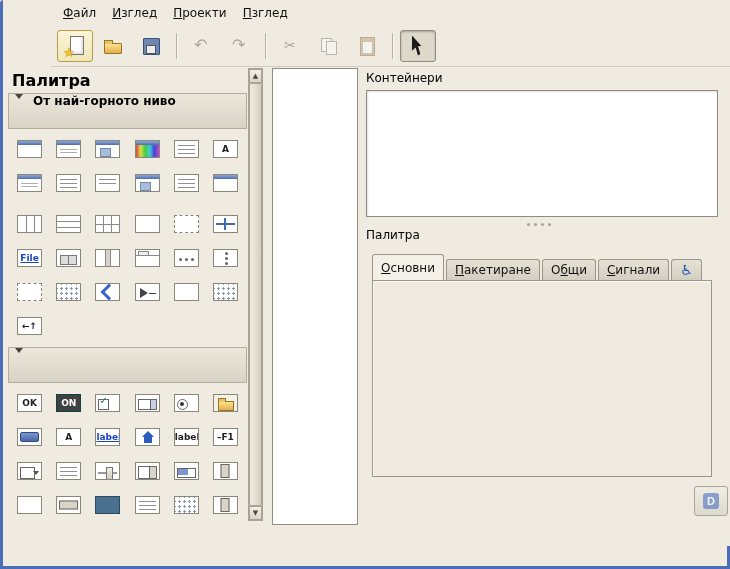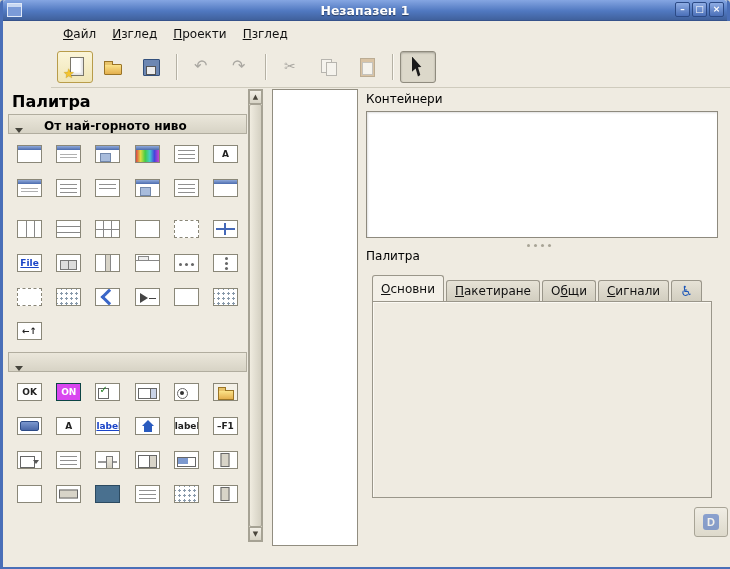--- a/index.html
+++ b/index.html
@@ -46,21 +46,21 @@
   .i-cut::before{content:"✂";position:absolute;left:4px;top:2px;font-size:14px;color:#444;}
   .i-copy::before{content:"";position:absolute;left:3px;top:3px;width:9px;height:12px;background:#fff;border:1px solid #666;}
   .i-copy::after{content:"";position:absolute;left:8px;top:6px;width:9px;height:12px;background:#fff;border:1px solid #666;}
   .i-paste::before{content:"";position:absolute;left:4px;top:2px;width:13px;height:17px;background:#b98a4a;border:1px solid #6e4f20;}
   .i-paste::after{content:"";position:absolute;left:6px;top:6px;width:9px;height:11px;background:#fff;border:1px solid #888;}
   .i-pointer::before{content:"";position:absolute;left:5px;top:1px;width:13px;height:20px;background:#1a1a1a;
     clip-path:polygon(0 0,0 76%,28% 60%,46% 100%,64% 92%,46% 54%,72% 52%);}
   
   .palette-label{position:absolute;left:9px;top:71px;font-size:16px;color:#000;font-weight:bold;}
   .palette{position:absolute;left:5px;top:93px;width:239px;height:428px;overflow:hidden;}
-  .pal-header{height:20px;display:flex;align-items:flex-end;gap:21px;padding:0 6px;box-sizing:border-box;
+  .pal-header{height:36px;display:flex;align-items:flex-start;gap:10px;padding:0 6px;box-sizing:border-box;
     background:linear-gradient(#ebe7db,#d7d3c5);border:1px solid #b1ad9f;font-weight:bold;font-size:12px;}
   .expander{width:0;height:0;border-left:4px solid transparent;border-right:4px solid transparent;border-top:5px solid #45443c;}
   .pal-grid{display:grid;grid-template-columns:repeat(6,1fr);row-gap:8px;padding:7px 2px 8px;}
   .pal-icon{width:31px;height:26px;margin:auto;display:flex;align-items:center;justify-content:center;}
   .mini{width:25px;height:18px;box-sizing:border-box;background:#fff;border:1px solid #8a8778;position:relative;
     overflow:hidden;text-align:center;}
   .mtext{display:block;font-size:9px;font-weight:bold;line-height:16px;color:#222;letter-spacing:0;}
   .k-text-link .mtext{color:#1a44c8;text-decoration:underline;}
   .k-house .mtext{color:#2a5bbf;}
   .k-win::before,.k-win2::before,.k-winimg::before,.k-color::before{content:"";position:absolute;left:0;right:0;top:0;height:4px;
@@ -87,21 +87,21 @@
   .k-dots-h::after{content:"";position:absolute;left:4px;top:8px;width:3px;height:3px;border-radius:50%;background:#666;
     box-shadow:6px 0 0 #666,12px 0 0 #666;}
   .k-dots-v::after{content:"";position:absolute;left:11px;top:2px;width:3px;height:3px;border-radius:50%;background:#666;
     box-shadow:0 5px 0 #666,0 10px 0 #666;}
   .k-dotgrid{background-image:radial-gradient(#8899aa 1px,transparent 1.3px);background-size:5px 5px;background-position:2px 2px;}
   .k-handle::before{content:"";position:absolute;left:7px;top:2px;width:9px;height:9px;
     border-left:3px solid #3a66c8;border-bottom:3px solid #3a66c8;transform:rotate(45deg);}
   .k-arrow::before{content:"";position:absolute;left:4px;top:4px;border-top:5px solid transparent;border-bottom:5px solid transparent;
     border-left:8px solid #444;}
   .k-arrow::after{content:"";position:absolute;right:3px;top:9px;width:7px;height:1px;background:#444;}
-  .k-on{background:#d946ef;border-color:#0d4444;}
+  .k-on{background:#404040;border-color:#0d4444;}
   .k-on .mtext{color:#fff;}
   .k-check::before{content:"";position:absolute;left:2px;top:4px;width:9px;height:9px;border:1px solid #666;background:#fff;}
   .k-check::after{content:"✓";position:absolute;left:3px;top:1px;font-size:10px;color:#1a7a1a;line-height:10px;}
   .k-comboentry::before{content:"";position:absolute;left:2px;top:4px;width:11px;height:9px;border:1px solid #666;background:#fff;}
   .k-comboentry::after{content:"";position:absolute;right:2px;top:4px;width:5px;height:9px;border:1px solid #666;background:#c8d2e6;}
   .k-radio::before{content:"";position:absolute;left:2px;top:4px;width:9px;height:9px;border:1px solid #666;border-radius:50%;background:#fff;}
   .k-radio::after{content:"";position:absolute;left:5px;top:7px;width:4px;height:4px;border-radius:50%;background:#333;}
   .k-folderbtn{background:#f4f1e8;}
   .k-folderbtn::before{content:"";position:absolute;left:4px;top:6px;width:14px;height:8px;
     background:linear-gradient(#fbe288,#e3af4e);border:1px solid #9a7426;}
@@ -158,32 +158,20 @@
     background:linear-gradient(#f0ede4,#ddd9cb);display:flex;align-items:center;justify-content:center;padding:0;}
   .a-devhelp{display:block;width:16px;height:16px;background:#2a5bbf;color:#fff;border-radius:3px;
     font-weight:bold;font-size:11px;line-height:16px;text-align:center;opacity:.5;}
   .a-edit{display:block;font-size:15px;color:#4a5668;opacity:.55;}
 </style>
 </head>
 <body>
 
 <div class="window">
 
-  <div class="titlebar">
-    <span class="wmenu-icon"></span>
-    <span class="title-text">Незапазен 1</span>
-    <span class="win-controls">
-
-        <span class="wbtn"><span>–</span></span>
-
-        <span class="wbtn"><span>□</span></span>
-
-        <span class="wbtn"><span>×</span></span>
-      </span>
-  </div>
 
   <div class="client">
 
     <div class="menubar">
 
         <span class="menu-item"><i></i><u>Ф</u><i>айл</i></span>
 
 
         <span class="menu-item"><i></i><u>И</u><i>зглед</i></span>
 

